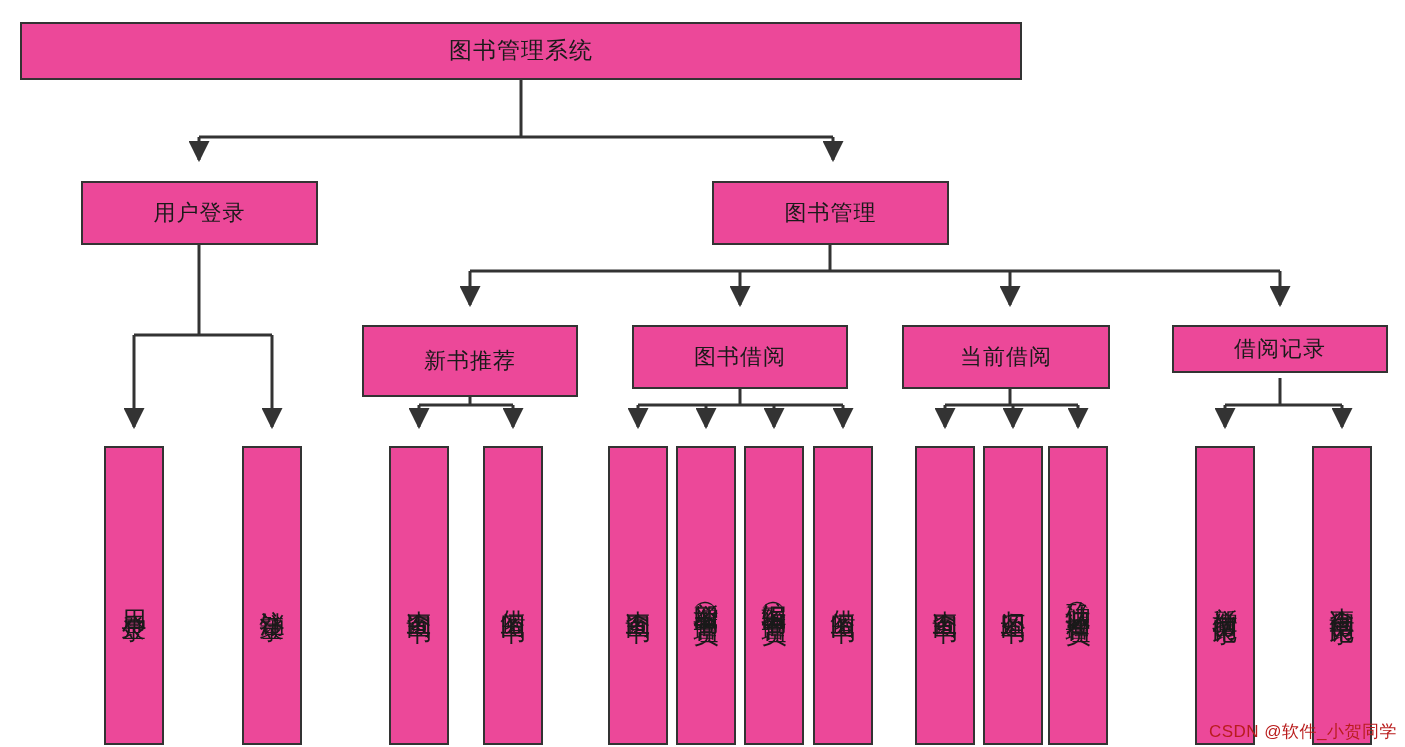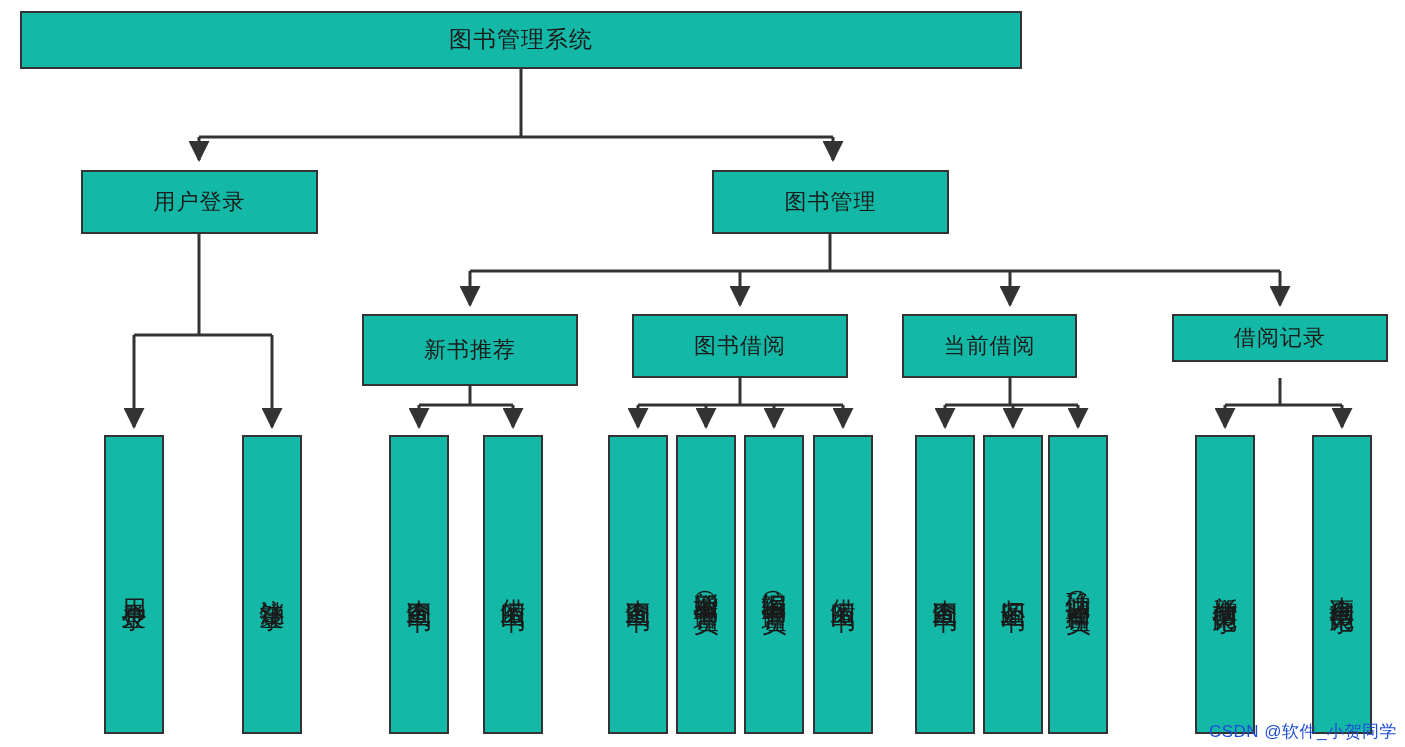--- a/index.html
+++ b/index.html
@@ -22,25 +22,26 @@
     left: 0;
     top: 0;
     width: 1405px;
     height: 747px;
     pointer-events: none;
   }
   .node {
     position: absolute;
     box-sizing: border-box;
     border: 2px solid #333333;
-    background: #14b8a6;
+    background: #ec4899;
     display: flex;
     align-items: center;
     justify-content: center;
     color: #1a1a1a;
+    margin-top: 11px;
   }
   .node .label {
     display: block;
     text-align: center;
     line-height: 1.18;
     white-space: nowrap;
   }
   
   .node.horiz .label {
     font-size: 22px;
@@ -61,21 +62,21 @@
     line-height: 1.0;
     letter-spacing: 3px;
     max-height: 272px;
     overflow: visible;
   }
   .watermark {
     position: absolute;
     right: 8px;
     bottom: 4px;
     font-size: 17px;
-    color: #1d4ed8;
+    color: #b91c1c;
     letter-spacing: 0.5px;
     white-space: nowrap;
   }
 </style>
 </head>
 <body>
 
 <div id="canvas">
 
   <svg id="edges" viewBox="0 0 1405 747" xmlns="http://www.w3.org/2000/svg">
@@ -138,21 +139,21 @@
   <div class="node horiz" style="left:712px; top:170px; width:237px; height:64px;">
     <span class="label">图书管理</span>
   </div>
 
   <div class="node horiz" style="left:362px; top:314px; width:216px; height:72px;">
     <span class="label">新书推荐</span>
   </div>
   <div class="node horiz" style="left:632px; top:314px; width:216px; height:64px;">
     <span class="label">图书借阅</span>
   </div>
-  <div class="node horiz" style="left:902px; top:314px; width:175px; height:64px;">
+  <div class="node horiz" style="left:902px; top:314px; width:208px; height:64px;">
     <span class="label">当前借阅</span>
   </div>
   <div class="node horiz" style="left:1172px; top:314px; width:216px; height:48px;">
     <span class="label">借阅记录</span>
   </div>
 
   <div class="node vert" style="left:104px; top:435px; width:60px; height:299px;">
     <span class="label">用户登录</span>
   </div>
   <div class="node vert" style="left:242px; top:435px; width:60px; height:299px;">

